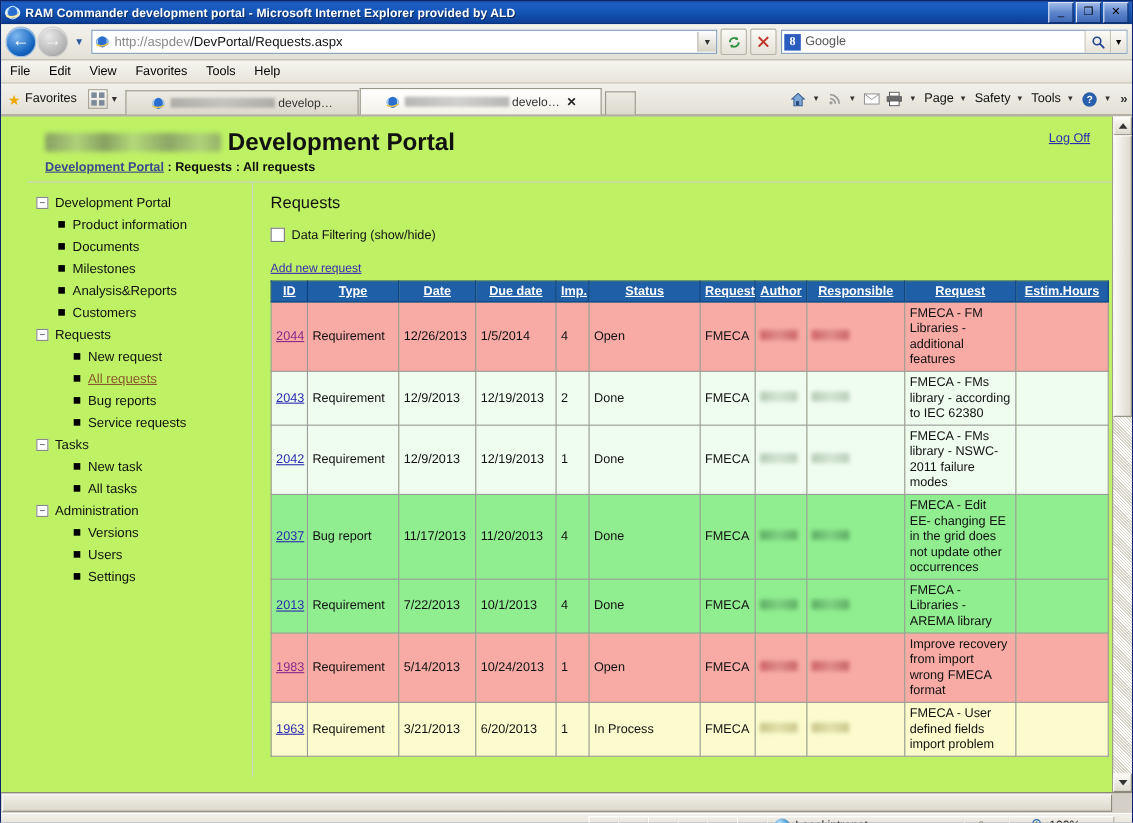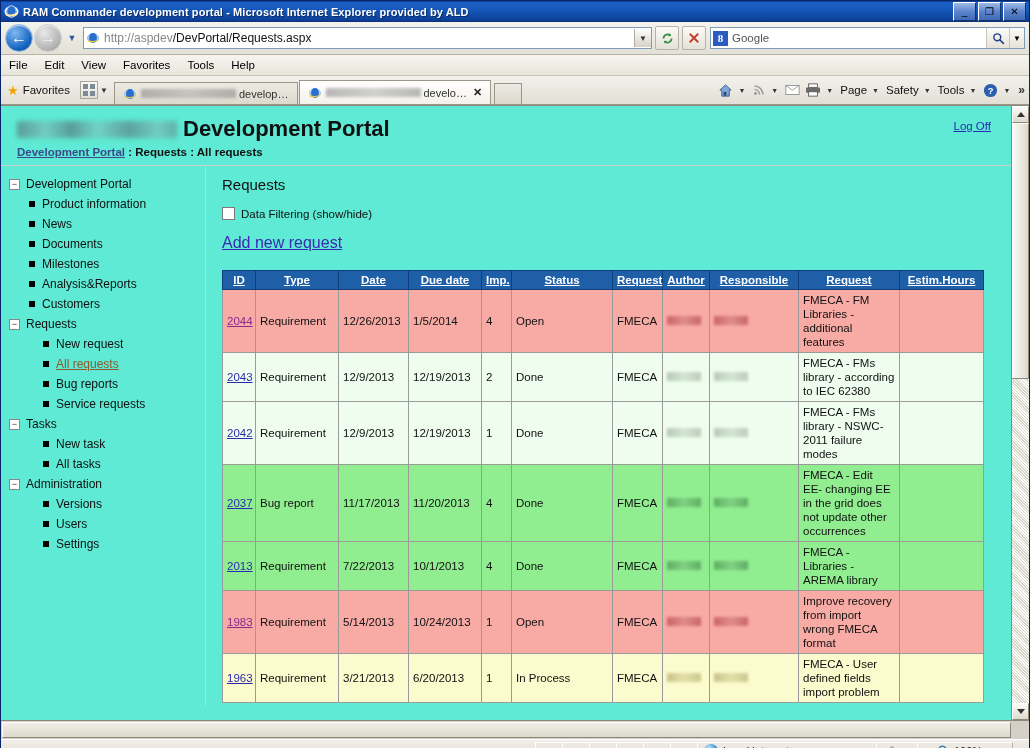--- a/index.html
+++ b/index.html
@@ -68,40 +68,40 @@
   
   .favbar{height:28px;background:linear-gradient(to bottom,#f2f1ec,#e2dfd5);display:flex;align-items:center;
     padding-left:6px;border-bottom:1px solid #9a968a;}
   .favstar{font-size:13px;color:#f0a500;margin-right:4px;}
   .favlabel{font-size:11.5px;color:#111;margin-right:10px;}
   .gridbtn{width:18px;height:18px;border:1px solid #a9a598;background:linear-gradient(to bottom,#fbfaf6,#e2dfd5);
     display:grid;grid-template-columns:1fr 1fr;grid-template-rows:1fr 1fr;gap:2px;padding:2px;box-sizing:border-box;}
   .gridbtn i{background:#7d8a99;display:block;}
   .gridcaret{width:12px;text-align:center;font-size:8px;color:#333;}
   .tabs{display:flex;align-items:flex-end;height:100%;margin-left:4px;}
-  .tab{height:22px;display:flex;align-items:center;padding:0 8px;border:1px solid #9a968a;border-bottom:none;
+  .tab{height:22px;display:flex;align-items:center;padding:0 22px;border:1px solid #9a968a;border-bottom:none;
     background:linear-gradient(to bottom,#eceae2,#ddd9cd);margin-right:1px;min-width:150px;box-sizing:border-box;}
   .tab.active{background:linear-gradient(to bottom,#ffffff,#f3f1e9);height:24px;}
   .tab .tico{width:14px;height:14px;margin-right:4px;flex:0 0 auto;}
   .tab .redact{height:9px;width:95px;border-radius:1px;
     background:linear-gradient(to right,rgba(130,130,130,.55),rgba(160,160,160,.45),rgba(120,120,120,.5));
     filter:blur(1.6px);margin-right:3px;}
   .tab .ttail{font-size:11px;color:#333;white-space:nowrap;}
   .tab .tclose{margin-left:6px;font-size:11px;font-weight:bold;color:#222;}
   .newtab{width:26px;height:20px;border:1px solid #9a968a;border-bottom:none;
     background:linear-gradient(to bottom,#eceae2,#dcd8cc);margin-left:2px;}
   .cmdright{margin-left:auto;display:flex;align-items:center;padding-right:4px;gap:1px;}
   .cmdright .ci{display:flex;align-items:center;font-size:11.5px;color:#111;padding:0 2px;}
   .cmdright .car{font-size:7px;color:#333;margin:0 4px 0 2px;}
   .chev{font-size:12px;font-weight:bold;color:#333;margin-left:3px;}
 
   
   .viewport{position:relative;height:615px;background:#fff;display:flex;
     border-top:1px solid #8d8979;box-sizing:border-box;}
-  .pagearea{flex:1 1 auto;overflow:hidden;position:relative;background:#5eead4;}
+  .pagearea{flex:1 1 auto;overflow:hidden;position:relative;background:#bef264;padding-left:24px;}
 
   .pagehead{padding:12px 0 0 16px;display:flex;align-items:flex-end;position:relative;}
   .logo-redact{width:160px;height:17px;margin:0 6px 2px 0;border-radius:2px;
     background:linear-gradient(90deg,rgba(90,90,100,.55) 0%,rgba(150,150,160,.35) 18%,rgba(80,80,95,.5) 34%,
       rgba(160,160,170,.3) 50%,rgba(90,90,105,.5) 70%,rgba(150,150,160,.35) 88%,rgba(100,100,110,.45) 100%);
     filter:blur(2.4px);}
   .portal-title{font-size:22px;font-weight:bold;color:#111;line-height:1;}
   .logoff{position:absolute;right:20px;top:14px;font-size:11.5px;color:#2b2bb0;text-decoration:underline;}
 
   .breadcrumb{padding:6px 0 0 16px;font-size:11.5px;font-weight:bold;color:#111;}
@@ -117,21 +117,21 @@
   .nav-item{display:flex;align-items:center;font-size:12px;color:#111;padding:3px 0 3px 28px;}
   .nav-item.sub{padding-left:42px;}
   .nav-item .bullet{width:6px;height:6px;background:#000;margin-right:7px;flex:0 0 auto;}
   .nav-item.current span.lbl{color:#8a5a2b;text-decoration:underline;}
   .nav-root.indent1{padding-left:8px;}
 
   .content{flex:1 1 auto;padding:10px 0 0 16px;box-sizing:border-box;}
   .content h2{font-size:15px;font-weight:normal;color:#111;margin:0 0 14px 0;}
   .filterline{display:flex;align-items:center;font-size:11.5px;color:#111;margin-bottom:14px;}
   .cbx{width:11px;height:11px;border:1px solid #7a7a7a;background:#fff;margin-right:6px;flex:0 0 auto;}
-  .addnew{font-size:16px;color:#3a2bb0;text-decoration:underline;display:inline-block;margin-bottom:18px;}
+  .addnew{font-size:11px;color:#3a2bb0;text-decoration:underline;display:inline-block;margin-bottom:5px;}
 
   
   table.grid{border-collapse:collapse;table-layout:fixed;width:693px;
     font-size:11.5px;color:#111;}
   table.grid th{background:#1f5fa8;color:#fff;border:1px solid #0d3f80;padding:3px 4px;
     font-weight:bold;font-size:11.5px;text-align:center;white-space:nowrap;}
   table.grid th u{text-decoration:underline;}
   table.grid td{border:1px solid #9a9a9a;padding:3px 4px;vertical-align:middle;line-height:14px;}
   .idlink{color:#2b2bb0;text-decoration:underline;}
   .idlink.vis{color:#7a2b8c;}
@@ -355,24 +355,20 @@
       <div class="body-split">
 
         <div class="sidebar">
           <div class="nav-root">
             <span class="exp">−</span>
             <span class="lbl">Development Portal</span>
           </div>
           <div class="nav-item">
             <span class="bullet"></span>
             <span class="lbl">Product information</span>
-          </div>
-          <div class="nav-item">
-            <span class="bullet"></span>
-            <span class="lbl">News</span>
           </div>
           <div class="nav-item">
             <span class="bullet"></span>
             <span class="lbl">Documents</span>
           </div>
           <div class="nav-item">
             <span class="bullet"></span>
             <span class="lbl">Milestones</span>
           </div>
           <div class="nav-item">

